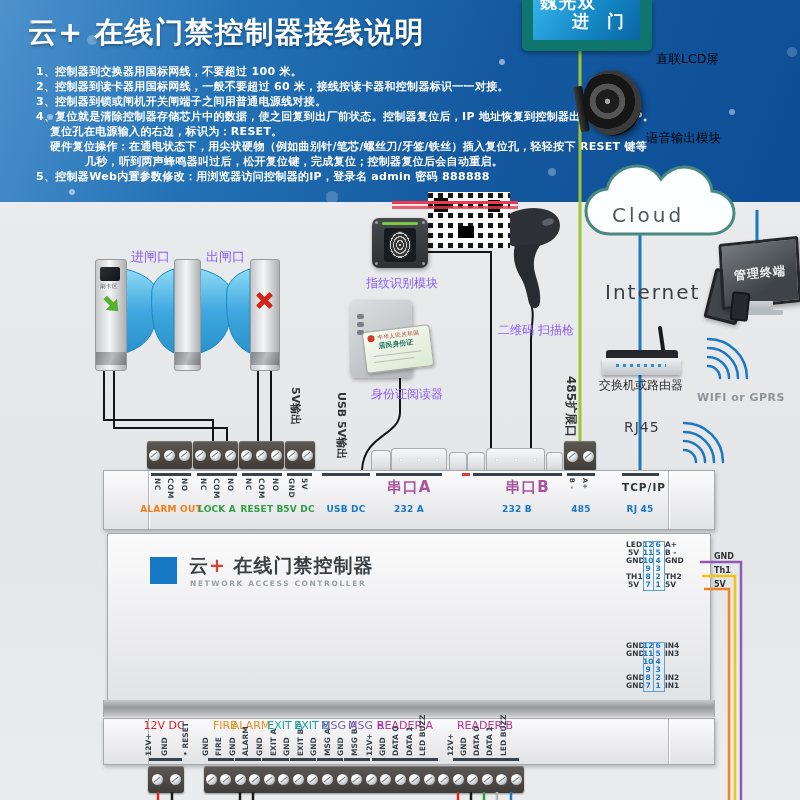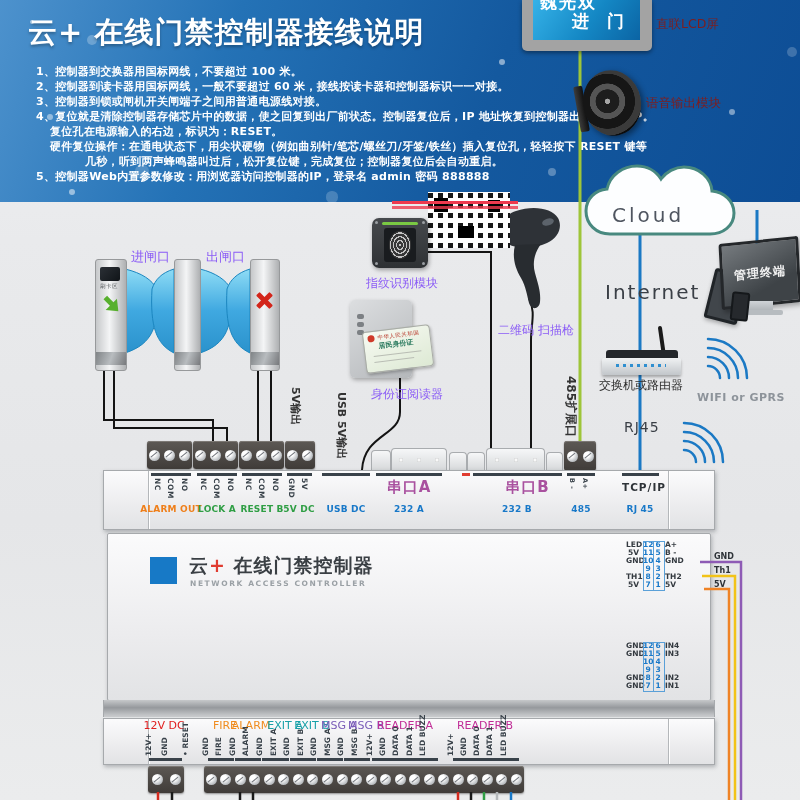--- a/index.html
+++ b/index.html
@@ -15,25 +15,25 @@
     110px 150px 0 5px rgba(255,255,255,.18),320px 12px 0 2px rgba(255,255,255,.35),
     470px 40px 0 1px rgba(255,255,255,.5),300px 175px 0 4px rgba(255,255,255,.2),
     200px 60px 0 0 rgba(255,255,255,.4),520px 150px 0 2px rgba(255,255,255,.3),
     700px 90px 0 1px rgba(255,255,255,.45),760px 30px 0 3px rgba(255,255,255,.2),
     640px 170px 0 1px rgba(255,255,255,.4),40px 170px 0 1px rgba(255,255,255,.5);}
   .title{left:28px;top:13px;color:#fff;font-size:29px;font-weight:bold;letter-spacing:1px;
     text-shadow:0 2px 3px rgba(0,0,0,.3);z-index:2;}
   .instr{color:#fff;font-size:11px;font-weight:bold;z-index:2;white-space:nowrap;letter-spacing:.3px;}
   
   .lbl{color:#8b5cf6;font-size:12px;z-index:4;white-space:nowrap;}
-  .lblw{color:#7f1d1d;font-size:12.5px;z-index:4;white-space:nowrap;}
+  .lblw{color:#000000;font-size:12.5px;z-index:4;white-space:nowrap;margin-top:35px;}
   .vlabel{transform-origin:0 0;transform:rotate(90deg);white-space:nowrap;
     font-size:11px;font-weight:bold;color:#333;z-index:4;}
   
-  .lcd-frame{left:522px;top:0;width:130px;height:51px;background:#a3a3a3;border-radius:0 0 5px 5px;
+  .lcd-frame{left:522px;top:0;width:130px;height:51px;background:#0f766e;border-radius:0 0 5px 5px;
     z-index:3;box-shadow:0 2px 4px rgba(0,0,0,.4);}
   .lcd-screen{left:11px;top:0;width:107px;height:40px;overflow:hidden;
     background:linear-gradient(125deg,#35b2e8 0%,#1487c4 55%,#0b64a4 100%);}
   .lcd-l1{left:7px;top:-9px;color:#fff;font-size:17px;font-weight:bold;letter-spacing:2px;}
   .lcd-l2{right:10px;top:10px;color:#fff;font-size:17px;font-weight:bold;letter-spacing:6px;position:absolute;}
   
   .spk-flange{left:577px;top:86px;width:9px;height:46px;background:linear-gradient(90deg,#3c3c3c,#111);
     border-radius:2px;transform:rotate(-10deg);z-index:3;}
   .spk-cone{left:583px;top:70px;width:58px;height:66px;border-radius:50%;z-index:3;transform:rotate(-12deg);
     background:radial-gradient(circle at 43% 46%,#a6a6a6 0 5%,#1d1d1d 6% 24%,#555 25% 36%,#161616 37% 56%,#3a3a3a 57% 70%,#0c0c0c 71% 100%);

